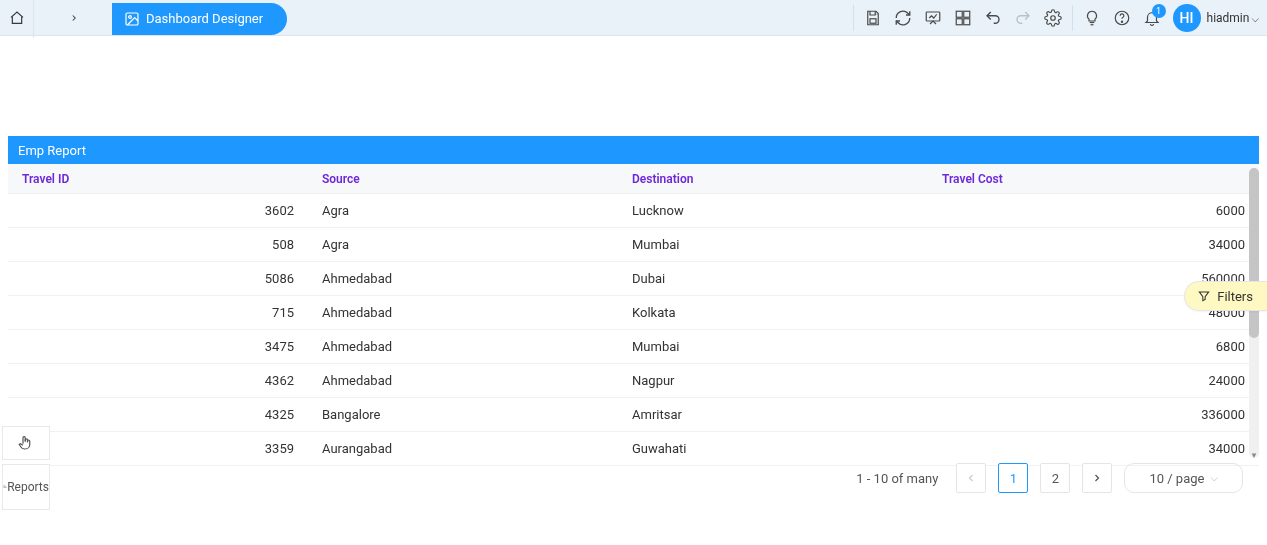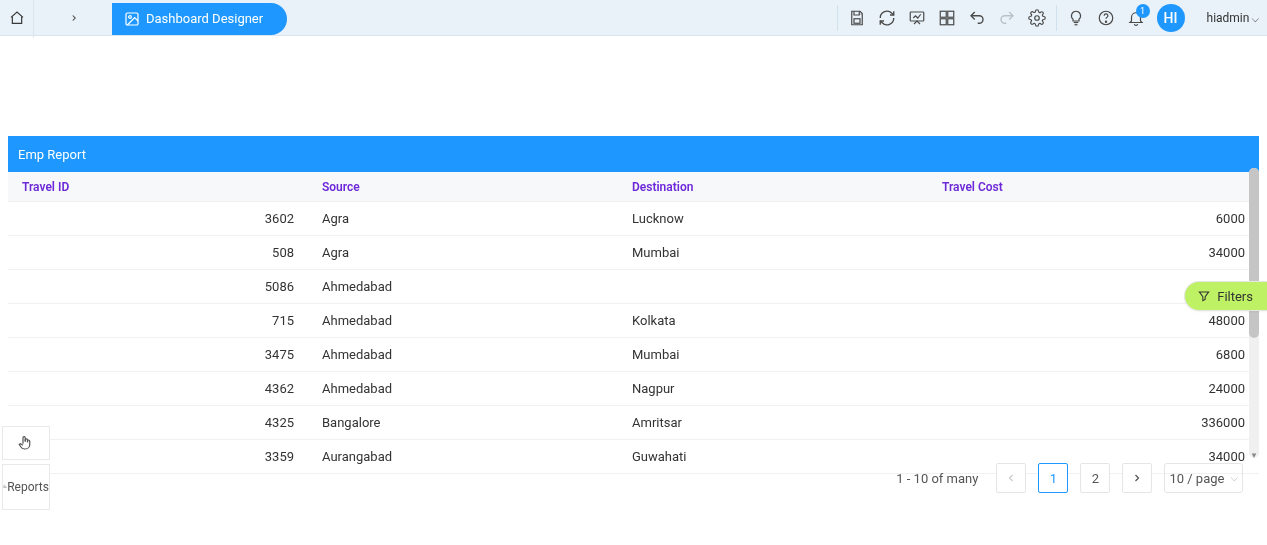--- a/index.html
+++ b/index.html
@@ -110,29 +110,29 @@
     border-radius: 50%;
     background: #1e98ff;
     color: #fff;
     font-size: 14px;
     font-weight: 500;
     display: flex;
     align-items: center;
     justify-content: center;
     margin-right: 6px;
   }
-  .user-name-wrap { display: flex; align-items: flex-end; margin-left: 16px; }
+  .user-name-wrap { display: flex; align-items: flex-end; }
   .user-caret { margin-left: 2px; font-size: 10px; color: #555; }
 
   
   .report-wrap {
     margin: 100px 8px 0 8px;
   }
   .report-title-bar {
-    height: 36px;
+    height: 28px;
     background: #1e98ff;
     color: #fff;
     display: flex;
     align-items: center;
     padding: 8px 10px;
     font-size: 13px;
   }
   .table {
     width: 100%;
   }
@@ -202,21 +202,21 @@
     line-height: 10px;
   }
 
   
   .filters-pill {
     position: absolute;
     right: 0;
     top: 281px;
     height: 30px;
     padding: 0 14px 0 12px;
-    background: #bef264;
+    background: #fef9c3;
     border: 1px solid #e5e5e5;
     border-right: none;
     border-top-left-radius: 16px;
     border-bottom-left-radius: 16px;
     display: flex;
     align-items: center;
     font-size: 13px;
     color: #333;
     box-shadow: 0 1px 2px rgba(0,0,0,0.05);
   }
@@ -248,23 +248,23 @@
   .pg-btn.active {
     border-color: #1e98ff;
     color: #1e98ff;
   }
   .pg-btn.disabled { color: #ccc; }
   .pg-size {
     height: 30px;
     border: 1px solid #e5e5e5;
     display: flex;
     align-items: center;
-    padding: 0 4px;
+    padding: 0 24px;
     gap: 6px;
-    border-radius: 3px;
+    border-radius: 10px;
   }
   .pg-size-caret { color: #bbb; font-size: 10px; }
 
   
   .float-tool {
     position: absolute;
     left: 2px;
     width: 48px;
     background: #fff;
     border: 1px solid #e9e9e9;
@@ -410,20 +410,21 @@
         </div>
         <div class="trow">
           <div class="cell col-id">508</div>
           <div class="cell col-src">Agra</div>
           <div class="cell col-dest">Mumbai</div>
           <div class="cell col-cost">34000</div>
         </div>
         <div class="trow">
           <div class="cell col-id">5086</div>
           <div class="cell col-src">Ahmedabad</div>
+          <div class="cell col-dest">Dubai</div>
           <div class="cell col-cost">560000</div>
         </div>
         <div class="trow">
           <div class="cell col-id">715</div>
           <div class="cell col-src">Ahmedabad</div>
           <div class="cell col-dest">Kolkata</div>
           <div class="cell col-cost">48000</div>
         </div>
         <div class="trow">
           <div class="cell col-id">3475</div>

